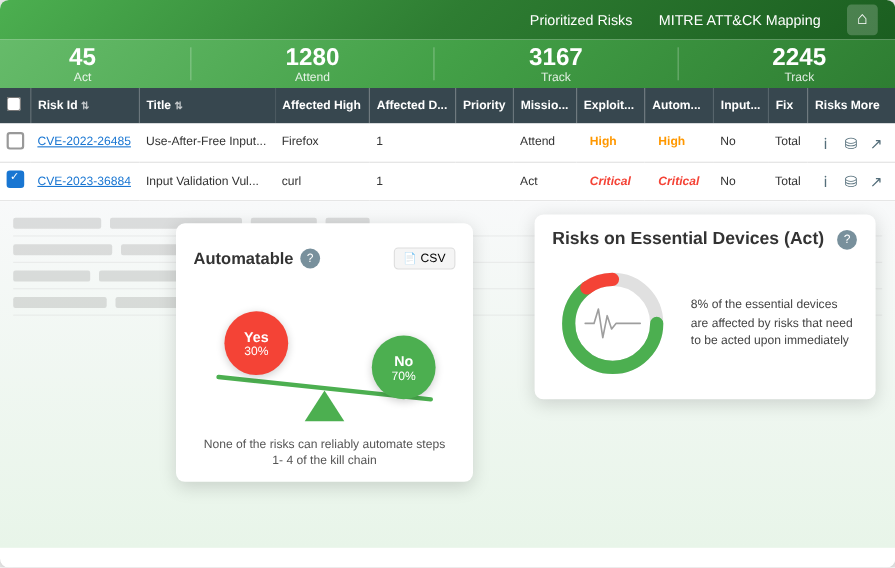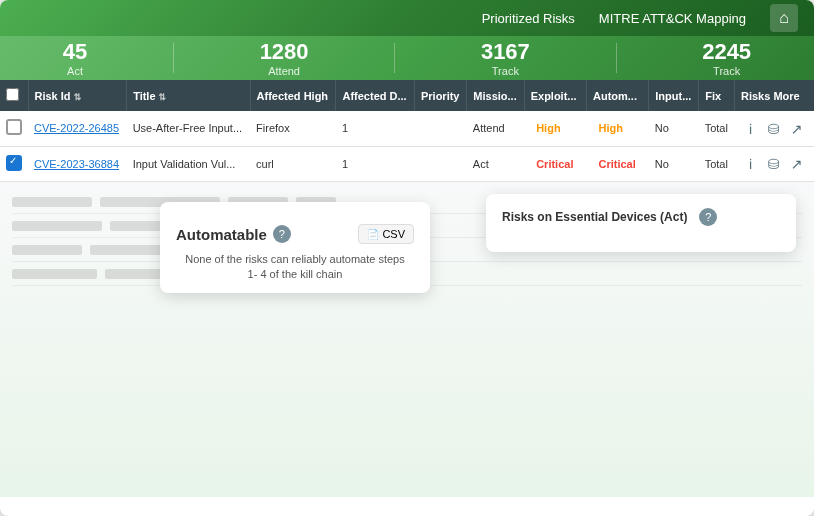--- a/index.html
+++ b/index.html
@@ -115,21 +115,21 @@
       cursor: pointer;
     }
 
     .badge {
       padding: 2px 6px;
       border-radius: 3px;
       font-size: 11px;
       font-weight: bold;
     }
     .badge-high { color: #ff9800; }
-    .badge-critical { color: #f44336; }
+    .badge-critical { color: #f44336; font-style: italic; }
 
     
     .sort-icon { font-size: 9px; opacity: 0.7; }
 
     
     .icon-btn {
       width: 20px;
       height: 20px;
       display: inline-flex;
       align-items: center;
@@ -305,21 +305,21 @@
       padding: 14px 16px 14px;
       z-index: 10;
     }
     .essential-header {
       display: flex;
       align-items: center;
       gap: 6px;
       margin-bottom: 12px;
     }
     .essential-title {
-      font-size: 12px;
+      font-size: 16px;
       font-weight: bold;
       color: #333;
     }
 
     
     .gauge-container {
       display: flex;
       align-items: center;
       gap: 16px;
     }
@@ -481,28 +481,57 @@
         <div style="display:flex;align-items:center;">
           <span class="widget-title">Automatable</span>
           <span class="widget-help">?</span>
         </div>
         <button class="csv-btn">
           <span style="font-size:10px;">📄</span>
           <span>CSV</span>
         </button>
       </div>
 
+      <div class="seesaw-container">
+        <div class="seesaw-beam"></div>
+        <div class="seesaw-fulcrum"></div>
+        <div class="circle-yes">
+          <span>Yes</span>
+          <span class="circle-label">30%</span>
+        </div>
+        <div class="circle-no">
+          <span>No</span>
+          <span class="circle-label">70%</span>
+        </div>
+      </div>
 
       <div class="seesaw-caption">
         None of the risks can reliably automate steps<br>1- 4 of the kill chain
       </div>
     </div>
 
     <div class="essential-widget">
       <div class="essential-header">
         <span class="essential-title">Risks on Essential Devices (Act)</span>
         <span class="widget-help">?</span>
       </div>
+      <div class="gauge-container">
+        <div class="gauge-svg-wrap">
+          <svg viewBox="0 0 110 110" width="110" height="110">
+
+            <circle cx="55" cy="55" r="40" fill="none" stroke="#e0e0e0" stroke-width="12"></circle>
+
+            <circle cx="55" cy="55" r="40" fill="none" stroke="#4caf50" stroke-width="12" stroke-dasharray="226 251" stroke-dashoffset="63" stroke-linecap="round"></circle>
+
+            <circle cx="55" cy="55" r="40" fill="none" stroke="#f44336" stroke-width="12" stroke-dasharray="25 251" stroke-dashoffset="-163" stroke-linecap="round"></circle>
+
+            <polyline points="30,55 38,55 42,42 46,68 50,48 54,60 58,55 80,55" fill="none" stroke="#9e9e9e" stroke-width="1.5" stroke-linecap="round" stroke-linejoin="round"></polyline>
+          </svg>
+        </div>
+        <div class="gauge-text">
+          <span>8% of the essential devices are affected by risks that need to be acted upon immediately</span>
+        </div>
+      </div>
     </div>
 
   </div>
 
 </div>
 
 </body></html>

